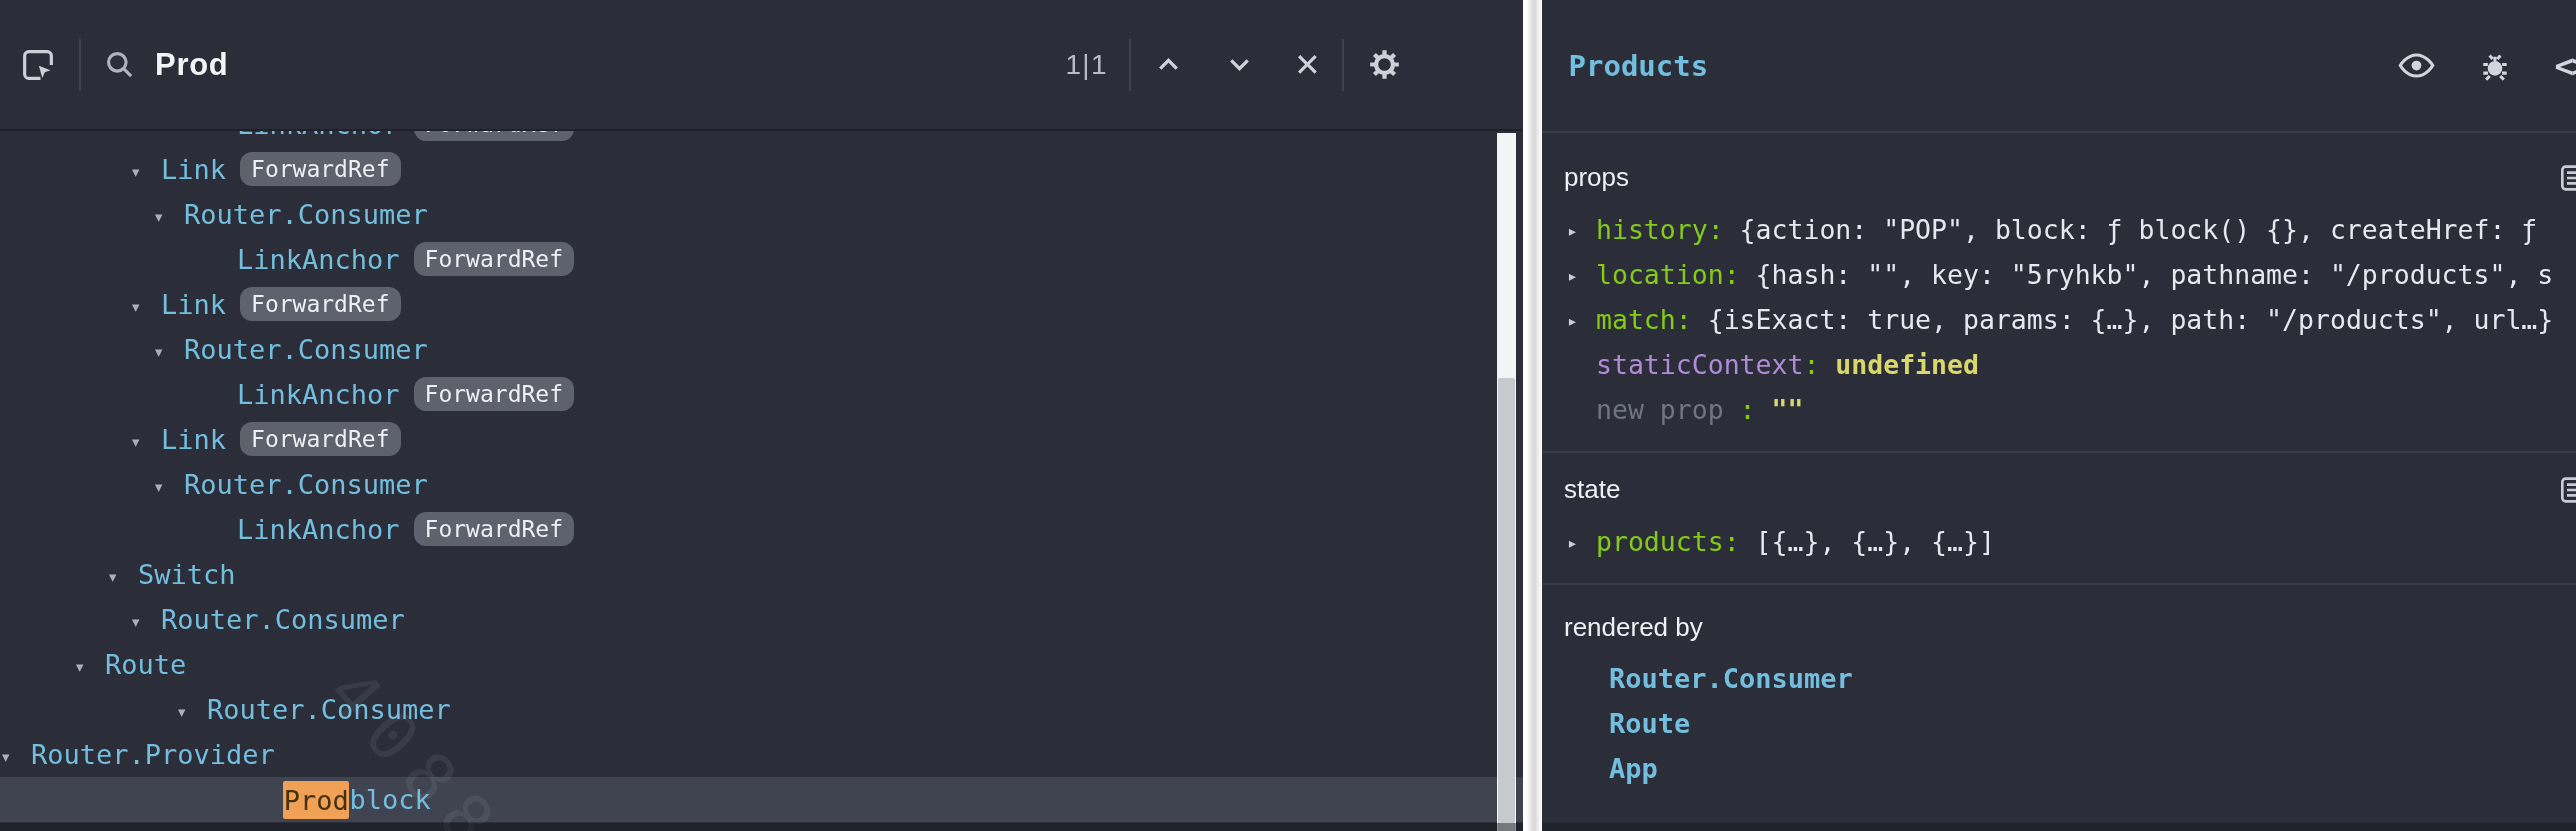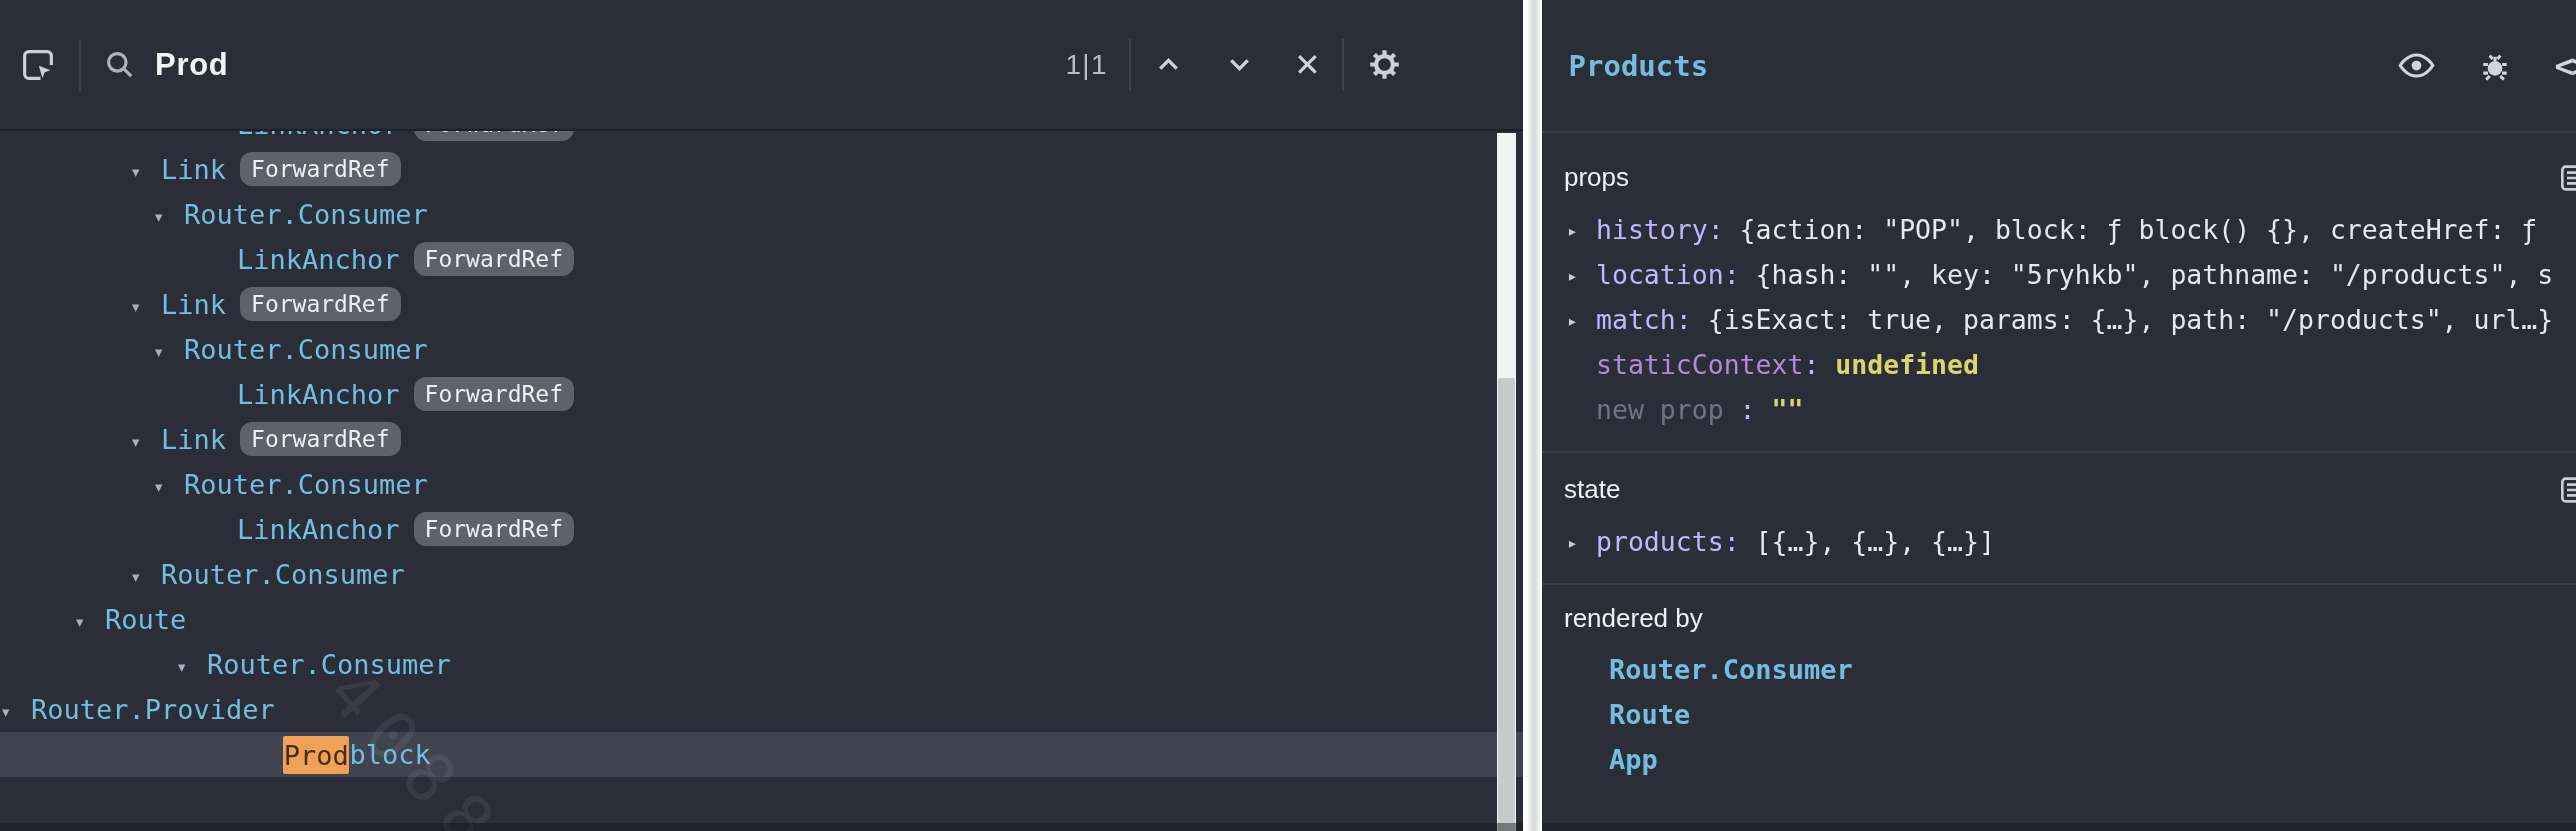--- a/index.html
+++ b/index.html
@@ -84,28 +84,28 @@
     position:relative;height:39px;line-height:39px;
     font-family:"Liberation Sans",sans-serif;font-weight:400;
     font-size:26px;color:#eef0f4;padding-left:22px;
   }
   .copy-icon{position:absolute;right:-12.6px;top:4.2px;}
   .props-head{margin-top:25px;}
   .rows{margin-top:9.8px;}
   .prow{height:45px;line-height:45px;white-space:nowrap;padding-left:25px;font-size:26.5px;}
   .prow .arr{display:inline-block;width:29px;color:#c9cdd5;font-size:18px;vertical-align:2.1px;}
   .prow .noarr{display:inline-block;width:29px;}
-  .pkey{color:#c4b5fd;}
+  .pkey{color:#84cc16;}
   .ppreview{color:#e5e8ee;}
   .pkey-purple{color:#b08cd6;}
   .pval-yellow{color:#d9d76a;font-weight:700;}
   .pkey-dim{color:#6f7582;}
   .sec-div{border-top:2.1px solid #3a3d47;margin-top:19.5px;}
   .state-head{margin-top:16.7px;}
-  .rendered-head{margin-top:14px;}
+  .rendered-head{margin-top:23px;}
   .rlist{margin-top:8.4px;}
   .ritem{height:45px;line-height:45px;padding-left:67px;font-size:27px;color:#73bedf;font-weight:700;cursor:pointer;}
 </style>
 </head>
 <body>
 
 <div class="app">
 
   <div class="left">
     <div class="toolbar">
@@ -158,20 +158,21 @@
     <div class="trow first" style="padding-left: 237px;"><span>LinkAnchor</span><span class="badge">ForwardRef</span></div>
         <div class="trow" style="padding-left: 130px;"><span class="twisty">▾</span><span>Link</span><span class="badge">ForwardRef</span></div>
         <div class="trow" style="padding-left: 153px;"><span class="twisty">▾</span><span>Router.Consumer</span></div>
         <div class="trow" style="padding-left: 237px;"><span>LinkAnchor</span><span class="badge">ForwardRef</span></div>
         <div class="trow" style="padding-left: 130px;"><span class="twisty">▾</span><span>Link</span><span class="badge">ForwardRef</span></div>
         <div class="trow" style="padding-left: 153px;"><span class="twisty">▾</span><span>Router.Consumer</span></div>
         <div class="trow" style="padding-left: 237px;"><span>LinkAnchor</span><span class="badge">ForwardRef</span></div>
         <div class="trow" style="padding-left: 130px;"><span class="twisty">▾</span><span>Link</span><span class="badge">ForwardRef</span></div>
         <div class="trow" style="padding-left: 153px;"><span class="twisty">▾</span><span>Router.Consumer</span></div>
         <div class="trow" style="padding-left: 237px;"><span>LinkAnchor</span><span class="badge">ForwardRef</span></div>
+        <div class="trow" style="padding-left: 107px;"><span class="twisty">▾</span><span>Switch</span></div>
         <div class="trow" style="padding-left: 130px;"><span class="twisty">▾</span><span>Router.Consumer</span></div>
         <div class="trow" style="padding-left: 74px;"><span class="twisty">▾</span><span>Route</span></div>
         <div class="trow" style="padding-left: 176px;"><span class="twisty">▾</span><span>Router.Consumer</span></div>
         <div class="trow" style=""><span class="twisty">▾</span><span>Router.Provider</span></div>
         <div class="trow selected" style="padding-left: 283px;"><span class="mark">Prod</span><span>block</span></div>
       </div>
 
     <div class="left-scrollbar">
       <div class="thumb"></div>
     </div>

